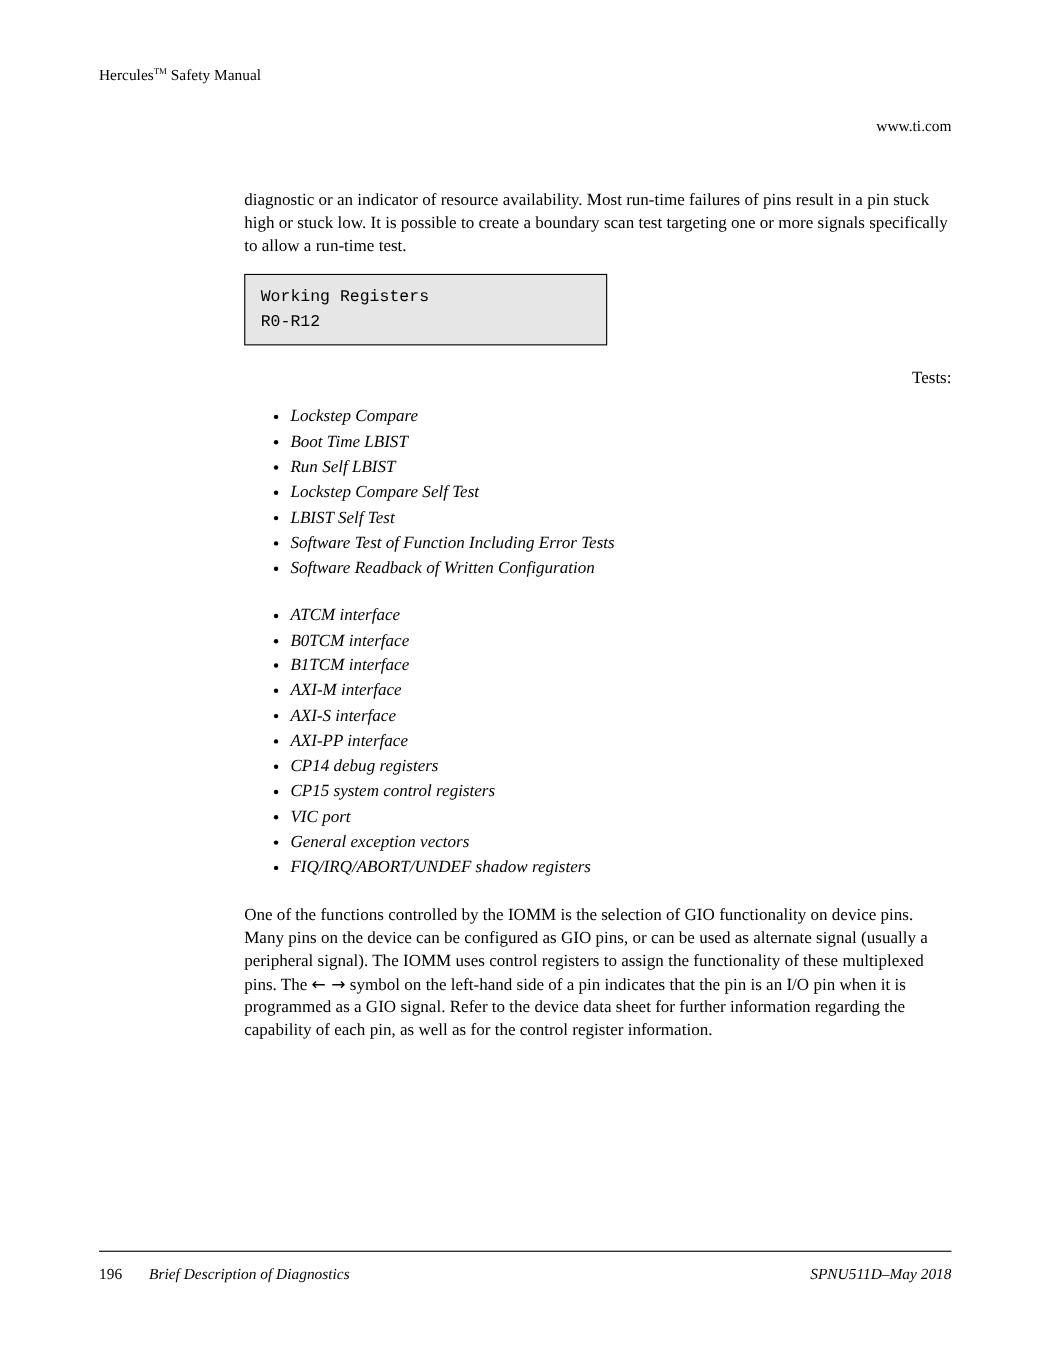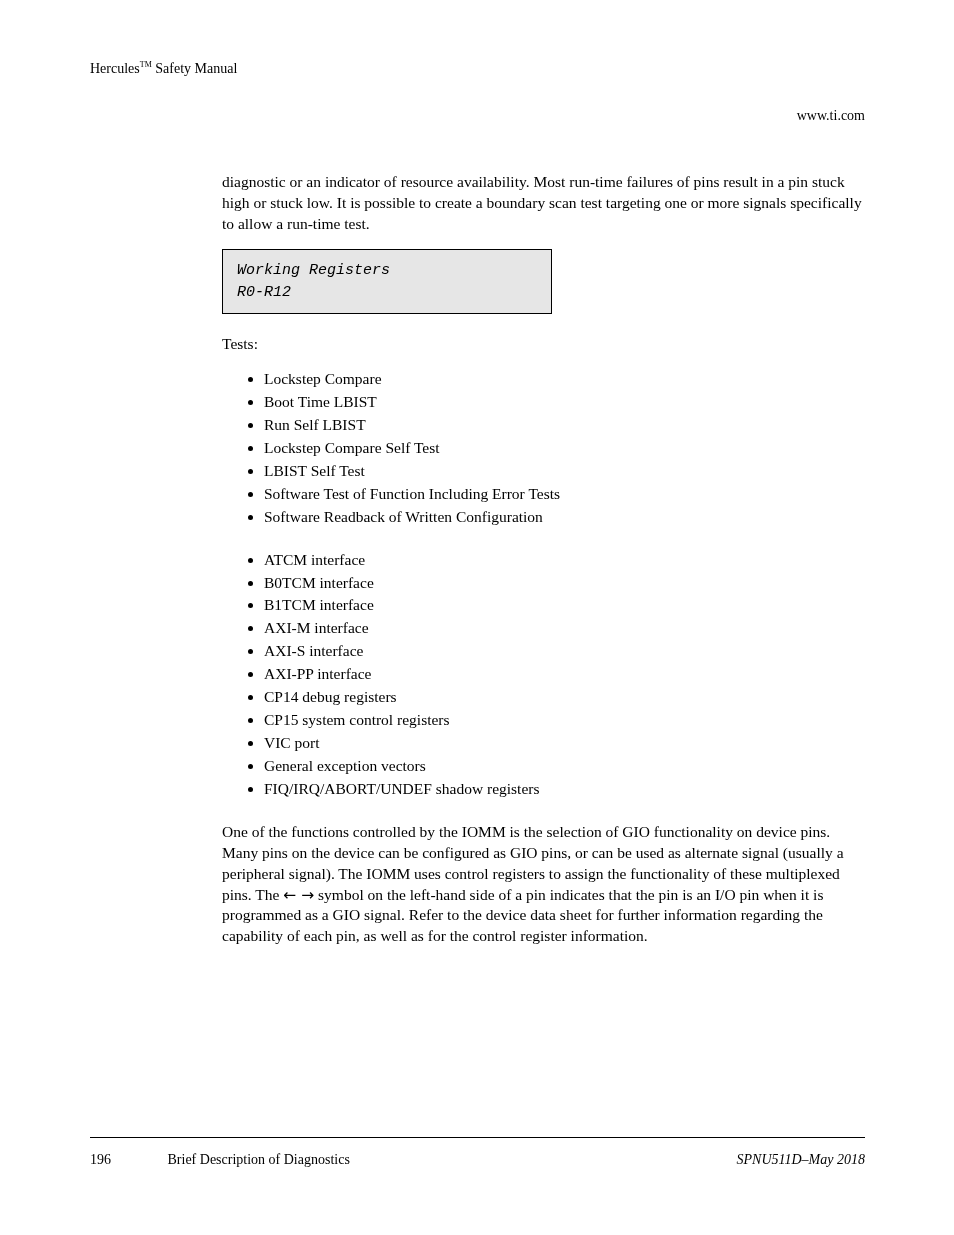--- a/index.html
+++ b/index.html
@@ -49,28 +49,29 @@
   }
   .code-box {
     background: #e6e6e6;
     border: 1px solid #000;
     padding: 10px 14px;
     margin: 6px 0 20px 0;
     font-family: "Courier New", Courier, monospace;
     font-size: 15px;
     line-height: 1.45;
     width: 300px;
-    font-style: italic;
   }
   .lead {
     margin: 0 0 6px 0;
+    text-align: right;
   }
   ul.bullets {
     margin: 0 0 20px 0;
     padding-left: 42px;
+    font-style: italic;
   }
   ul.bullets li {
     margin: 0;
     padding: 0 0 2px 0;
     line-height: 1.35;
   }
   .footer-rule {
     position: absolute;
     left: 90px;
     right: 89px;
@@ -148,18 +149,18 @@
 
 
   </div>
 
   <div class="footer-rule"></div>
 
   <div class="footer">
     <span class="left">
       <span>196</span>
       &nbsp;&nbsp;&nbsp;&nbsp;&nbsp;
-      <span style=" margin-left: 32px;">Brief Description of Diagnostics</span>
+      <span style="font-style: italic;">Brief Description of Diagnostics</span>
     </span>
     <span class="right">SPNU511D–May 2018</span>
   </div>
 
 </div>
 
 </body></html>

